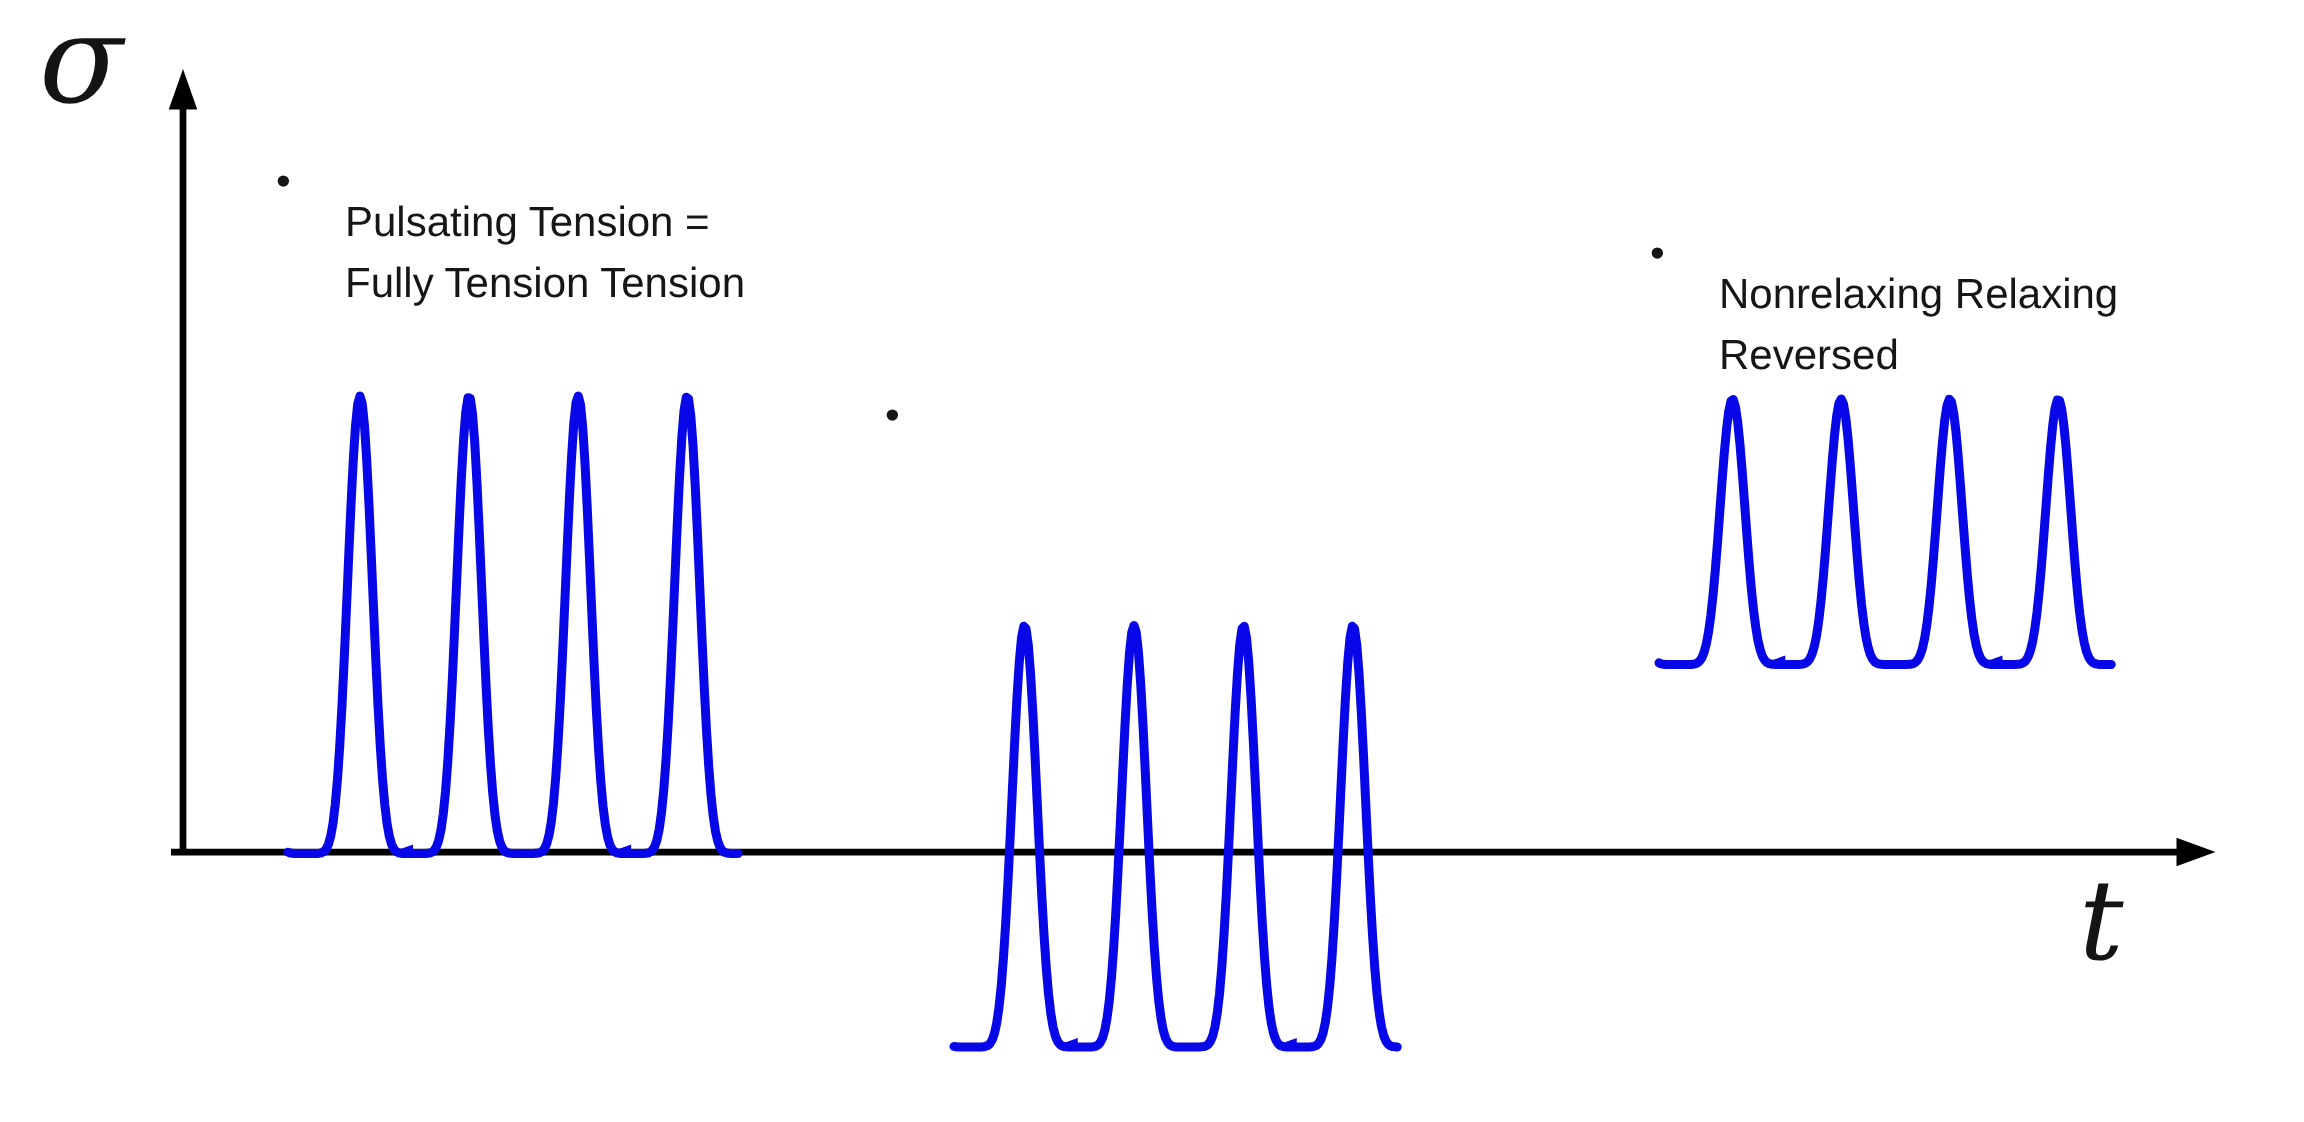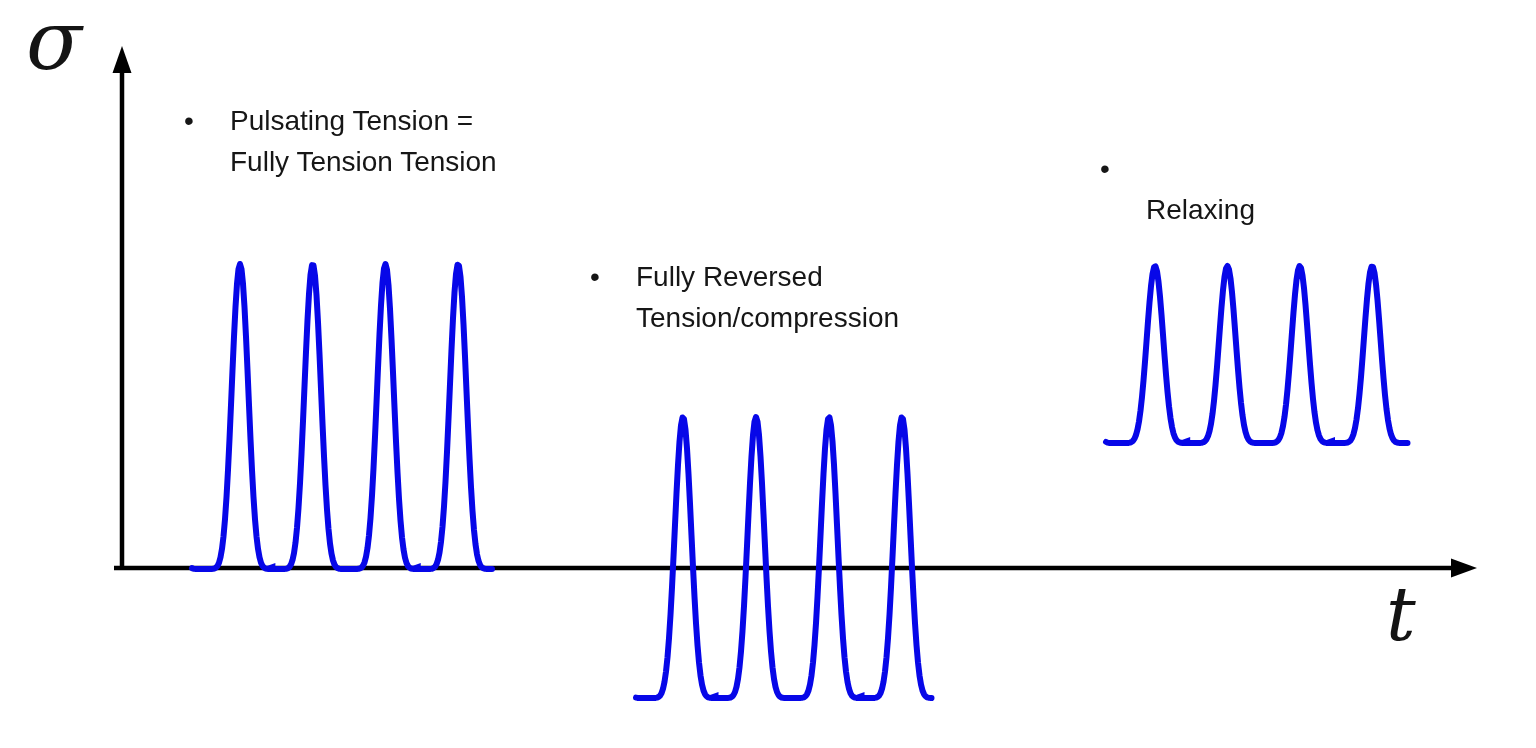--- a/index.html
+++ b/index.html
@@ -34,21 +34,21 @@
     font-size: 28px;
     line-height: 41px;
     font-weight: 400;
   }
   .note .bullet {
     width: 46px;
     flex: 0 0 46px;
     font-size: 28px;
     line-height: 41px;
   }
-  .note .note-text { white-space: nowrap; }
+  .note .note-text { white-space: nowrap; margin-top: 27px; }
   .note1 { left: 184px;  top: 100px; }
   .note2 { left: 590px;  top: 256px; }
   .note3 { left: 1100px; top: 148px; }
 </style>
 </head>
 <body>
 
 <div class="canvas">
 
   <svg class="plot" viewBox="0 0 1536 748">
@@ -77,27 +77,23 @@
   <div class="note note1">
     <span class="bullet">•</span>
     <span class="note-text">
       <span>Pulsating Tension =</span><br>
       <span>Fully Tension Tension</span>
     </span>
   </div>
 
   <div class="note note2">
     <span class="bullet">•</span>
-    <span class="note-text">
-      <span>Fully Reversed</span><br>
-      <span>Tension/compression</span>
-    </span>
   </div>
 
   <div class="note note3">
     <span class="bullet">•</span>
     <span class="note-text">
-      <br>
-      <span>Relaxing</span>
+      <span>Nonrelaxing Relaxing</span><br>
+      <span>Reversed</span>
     </span>
   </div>
 
 </div>
 
 </body></html>

